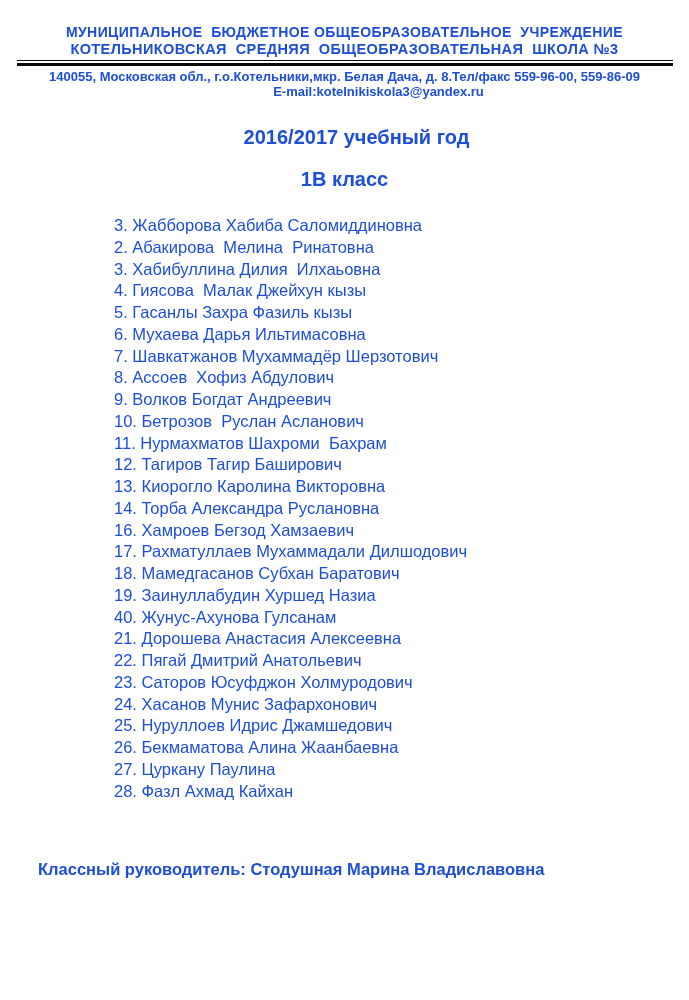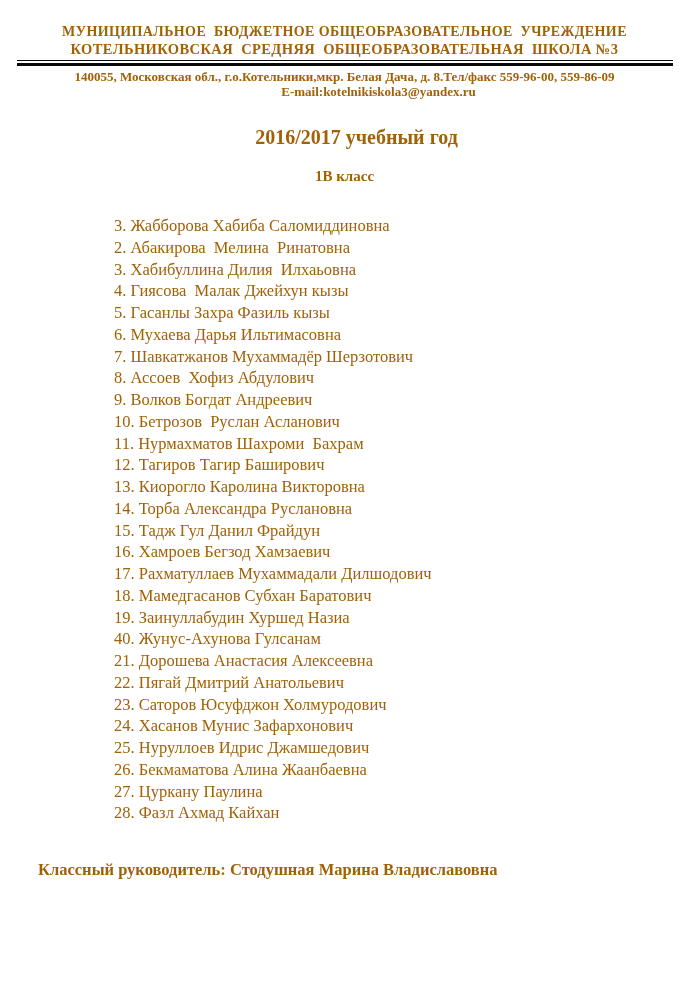--- a/index.html
+++ b/index.html
@@ -5,22 +5,22 @@
   html, body {
     margin: 0;
     padding: 0;
     background: #ffffff;
   }
   .page {
     position: relative;
     width: 689px;
     height: 1000px;
     background: #ffffff;
-    color: #a16207;
-    font-family: Liberation Serif, serif;
+    color: #1d4ed8;
+    font-family: Liberation Sans, sans-serif;
     overflow: hidden;
   }
   .org-line {
     position: absolute;
     left: 0;
     width: 100%;
     text-align: center;
     font-weight: bold;
     white-space: pre;
   }
@@ -75,21 +75,21 @@
     font-size: 20px;
     margin-left: 12px;
   }
   .class-title {
     position: absolute;
     top: 168px;
     left: 0;
     width: 100%;
     text-align: center;
     font-weight: bold;
-    font-size: 15px;
+    font-size: 20px;
   }
   .student-list {
     position: absolute;
     top: 215px;
     left: 114px;
     right: 20px;
   }
   .student-row {
     font-size: 16.5px;
     line-height: 21.75px;
@@ -131,21 +131,20 @@
       <div class="student-row">5. Гасанлы Захра Фазиль кызы</div>
       <div class="student-row">6. Мухаева Дарья Ильтимасовна</div>
       <div class="student-row">7. Шавкатжанов Мухаммадёр Шерзотович</div>
       <div class="student-row">8. Ассоев  Хофиз Абдулович</div>
       <div class="student-row">9. Волков Богдат Андреевич</div>
       <div class="student-row">10. Бетрозов  Руслан Асланович</div>
       <div class="student-row">11. Нурмахматов Шахроми  Бахрам</div>
       <div class="student-row">12. Тагиров Тагир Баширович</div>
       <div class="student-row">13. Киорогло Каролина Викторовна</div>
       <div class="student-row">14. Торба Александра Руслановна</div>
-      <div class="student-row">15. Тадж Гул Данил Фрайдун</div>
       <div class="student-row">16. Хамроев Бегзод Хамзаевич</div>
       <div class="student-row">17. Рахматуллаев Мухаммадали Дилшодович</div>
       <div class="student-row">18. Мамедгасанов Субхан Баратович</div>
       <div class="student-row">19. Заинуллабудин Хуршед Назиа</div>
       <div class="student-row">40. Жунус-Ахунова Гулсанам</div>
       <div class="student-row">21. Дорошева Анастасия Алексеевна</div>
       <div class="student-row">22. Пягай Дмитрий Анатольевич</div>
       <div class="student-row">23. Саторов Юсуфджон Холмуродович</div>
       <div class="student-row">24. Хасанов Мунис Зафархонович</div>
       <div class="student-row">25. Нуруллоев Идрис Джамшедович</div>

